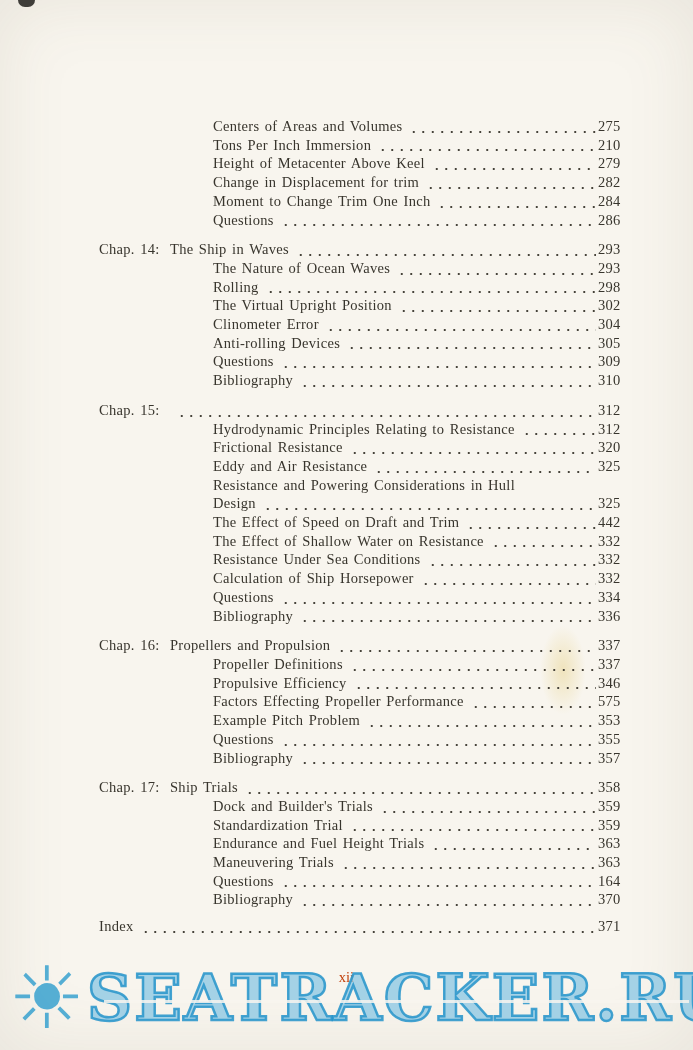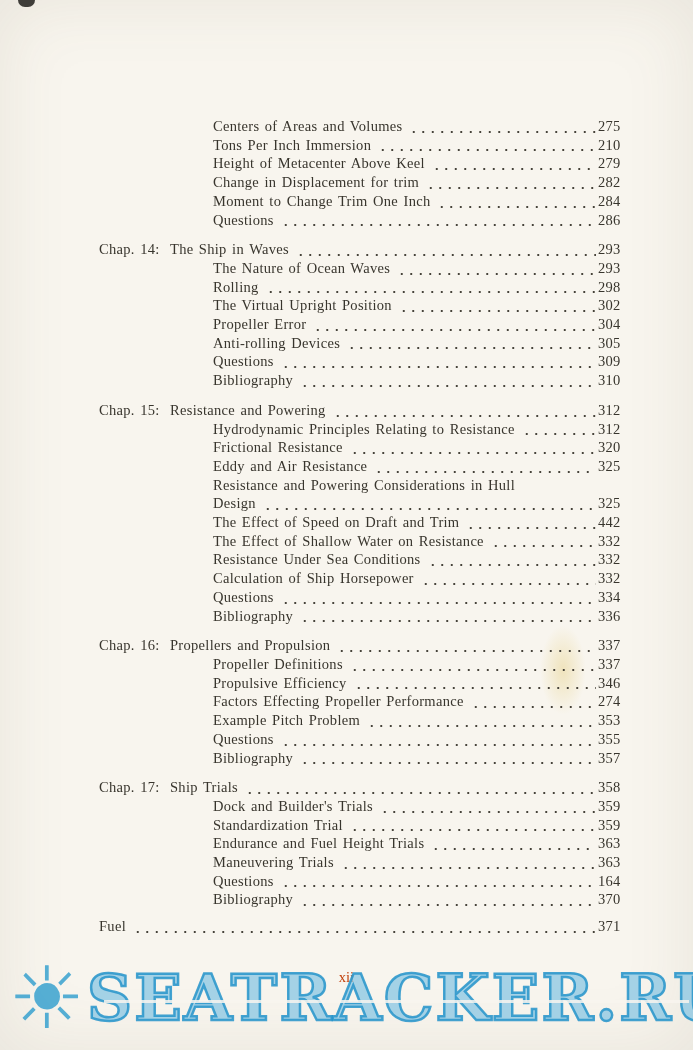--- a/index.html
+++ b/index.html
@@ -126,21 +126,21 @@
               <span>Rolling</span>
               <span class="leader"></span>
               <span class="page-num">298</span>
             </div>
             <div class="row">
               <span>The Virtual Upright Position</span>
               <span class="leader"></span>
               <span class="page-num">302</span>
             </div>
             <div class="row">
-              <span>Propeller Error</span>
+              <span>Clinometer Error</span>
               <span class="leader"></span>
               <span class="page-num">304</span>
             </div>
             <div class="row">
               <span>Anti-rolling Devices</span>
               <span class="leader"></span>
               <span class="page-num">305</span>
             </div>
             <div class="row">
               <span>Questions</span>
@@ -150,21 +150,20 @@
             <div class="row">
               <span>Bibliography</span>
               <span class="leader"></span>
               <span class="page-num">310</span>
             </div>
           </div>
         </div>
         <div class="toc-section">
           <div class="row">
             <span class="chap-label">Chap. 15:</span>
-            <span>Resistance and Powering</span>
             <span class="leader"></span>
             <span class="page-num">312</span>
           </div>
           <div class="entries">
             <div class="row">
               <span>Hydrodynamic Principles Relating to Resistance</span>
               <span class="leader"></span>
               <span class="page-num">312</span>
             </div>
             <div class="row">
@@ -231,21 +230,21 @@
               <span class="page-num">337</span>
             </div>
             <div class="row">
               <span>Propulsive Efficiency</span>
               <span class="leader"></span>
               <span class="page-num">346</span>
             </div>
             <div class="row">
               <span>Factors Effecting Propeller Performance</span>
               <span class="leader"></span>
-              <span class="page-num">274</span>
+              <span class="page-num">575</span>
             </div>
             <div class="row">
               <span>Example Pitch Problem</span>
               <span class="leader"></span>
               <span class="page-num">353</span>
             </div>
             <div class="row">
               <span>Questions</span>
               <span class="leader"></span>
               <span class="page-num">355</span>
@@ -293,21 +292,21 @@
             <div class="row">
               <span>Bibliography</span>
               <span class="leader"></span>
               <span class="page-num">370</span>
             </div>
           </div>
         </div>
       </div>
 
     <div class="row index-row">
-      <span>Fuel</span>
+      <span>Index</span>
       <span class="leader"></span>
       <span class="page-num">371</span>
     </div>
   </div>
 
   <div class="footer">xii</div>
 
   <div class="watermark">
     <span class="wm-sun">☀</span>
     <span class="wm-text">SEATRACKER.RU</span>

